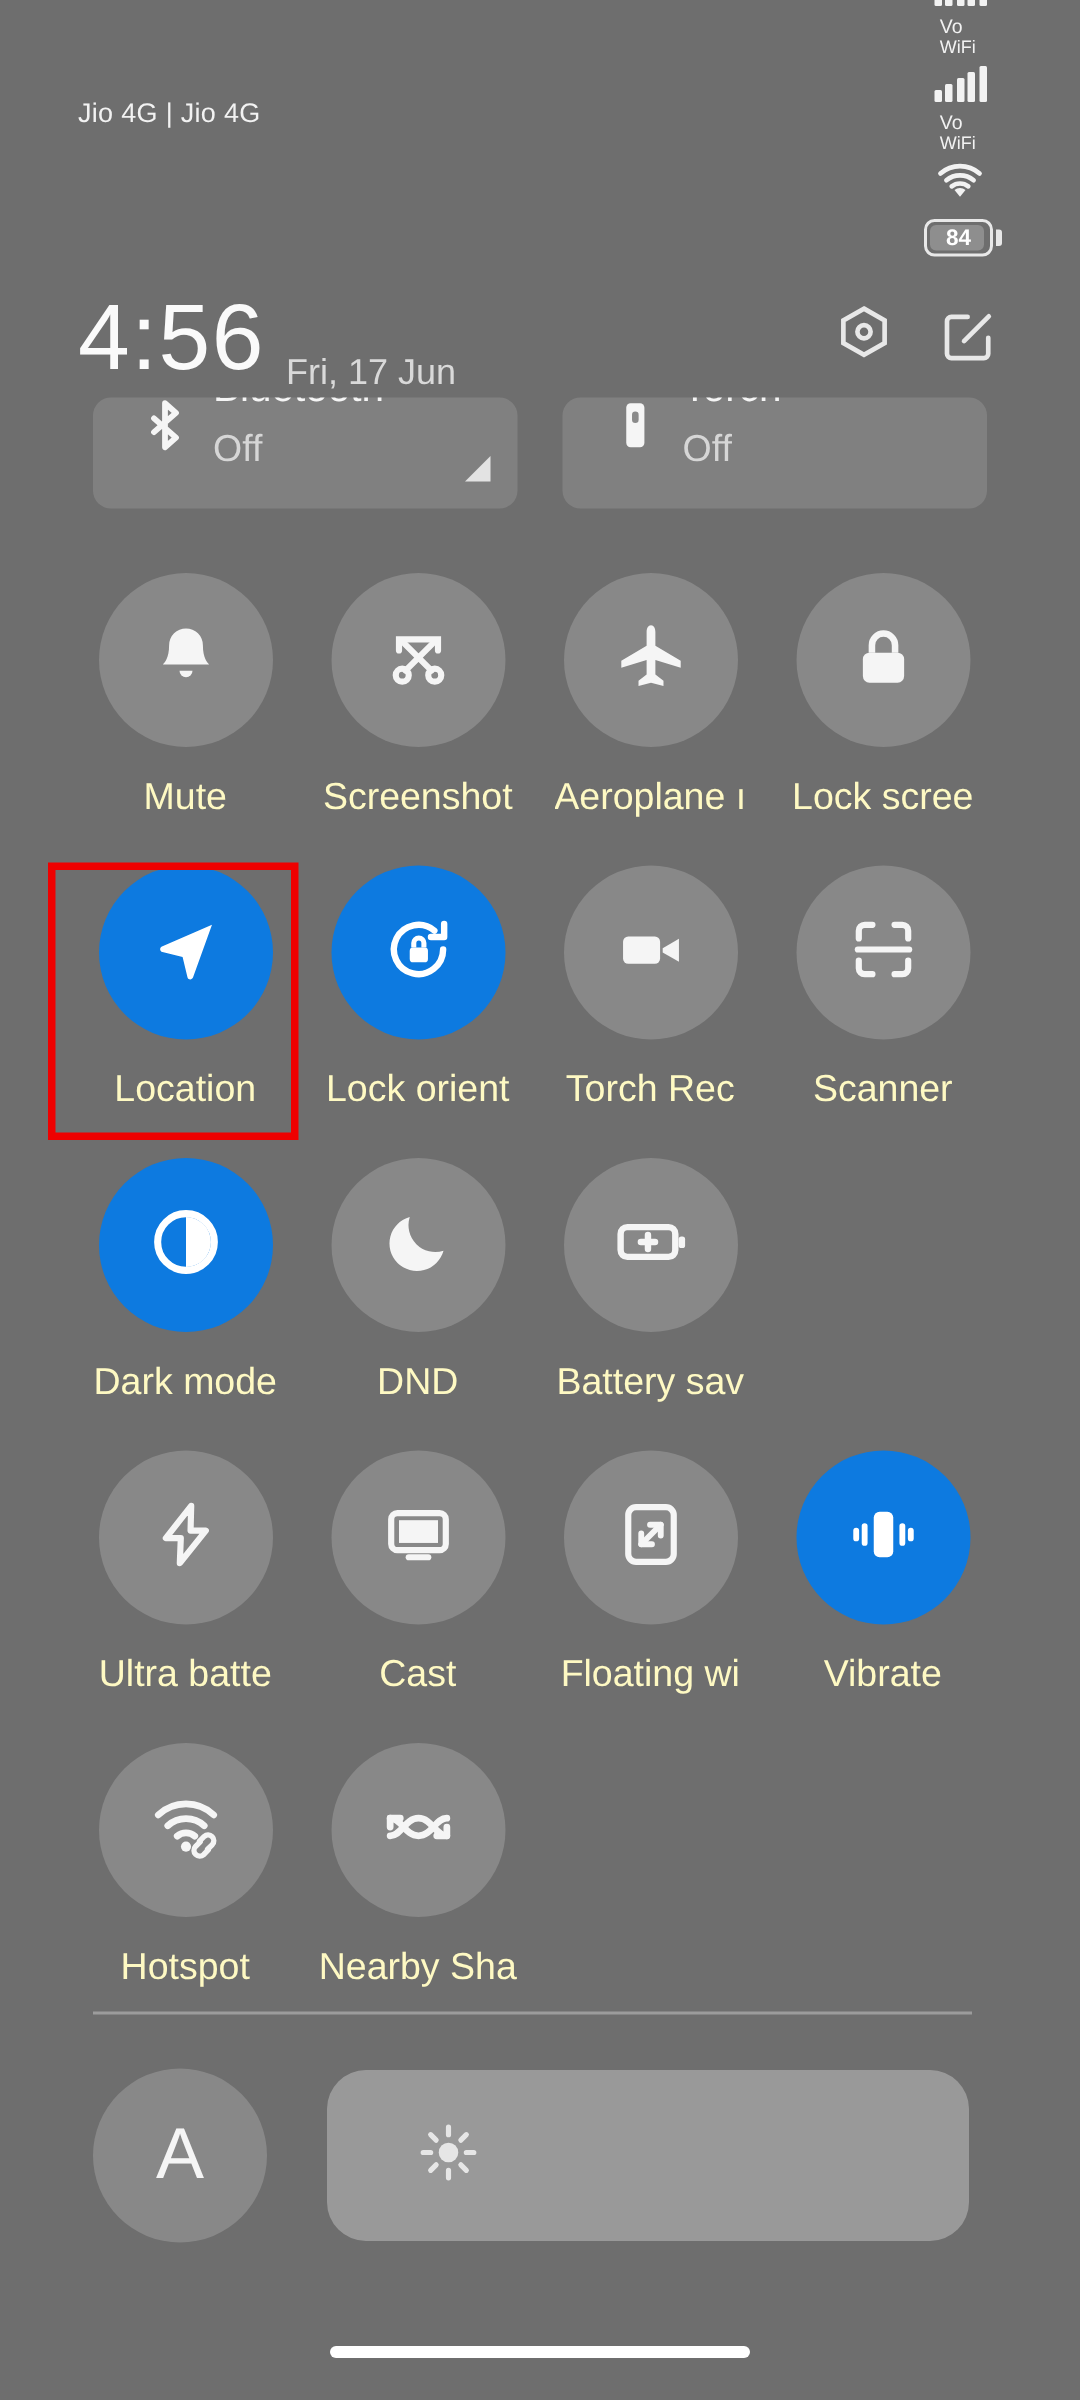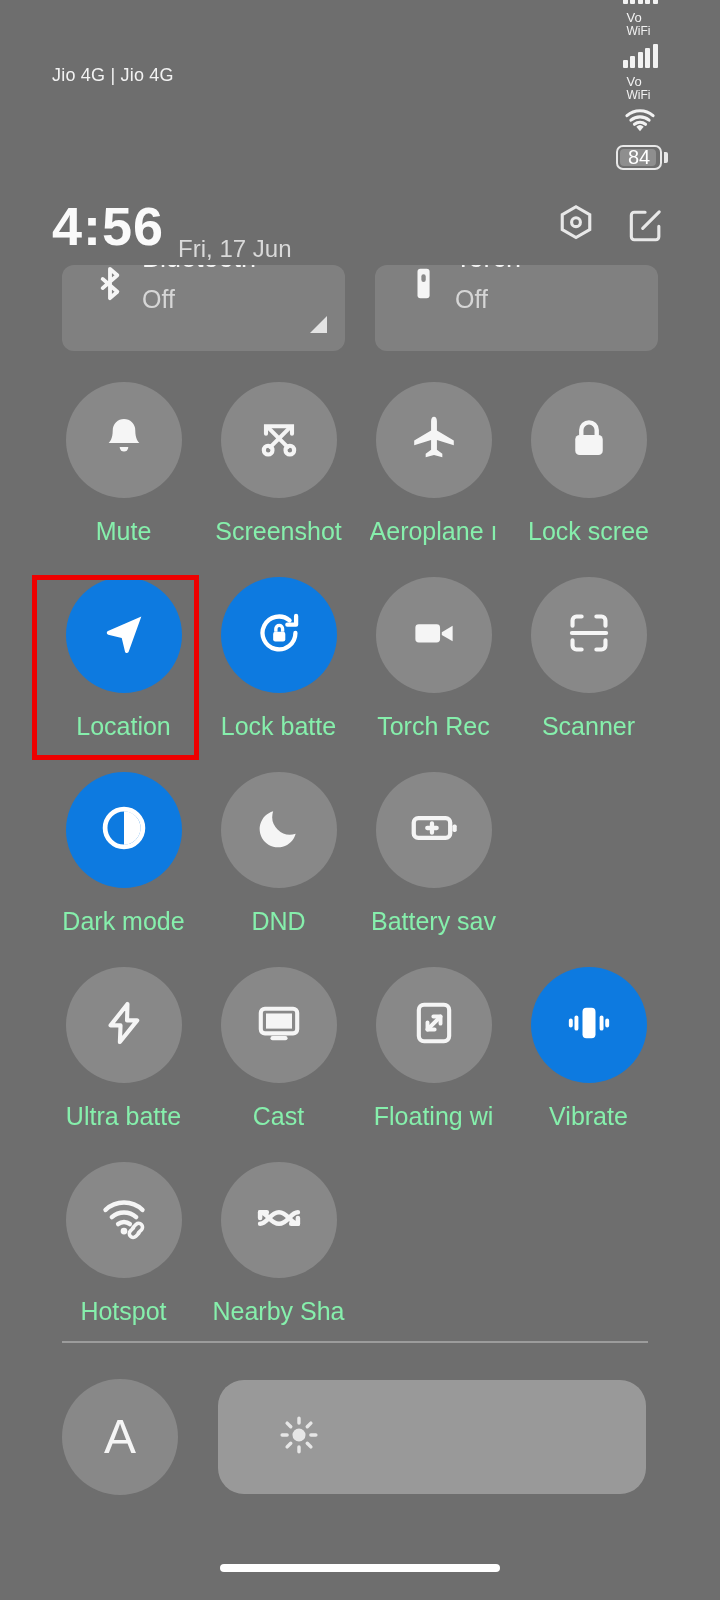--- a/index.html
+++ b/index.html
@@ -29,58 +29,58 @@
   .vowifi span:first-child{ font-size:13px; }
   .vowifi span:last-child{ font-size:12px; margin-top:1px; }
   .wifi-ic { margin:0 5px 0 4px; }
   .battery { position:relative; display:flex; align-items:center; margin-left:4px; }
   .batt-body {
     width:46px; height:25px; border:2.5px solid #e8e8e8; border-radius:7px;
     display:flex; align-items:center; justify-content:center; position:relative;
   }
   .batt-fill { position:absolute; left:2px; top:2px; bottom:2px; width:36px;
                background:#8e8e8e; border-radius:4px; }
-  .batt-num { position:relative; color:#ffffff; font-size:20px; font-weight:normal; z-index:2; }
+  .batt-num { position:relative; color:#ffffff; font-size:15px; font-weight:bold; z-index:2; }
   .batt-tip { width:4px; height:11px; background:#e8e8e8; border-radius:0 2px 2px 0; margin-left:2px; }
 
   
   .clockrow {
     position:absolute; top:178px; left:0; width:720px; height:95px;
     display:flex; align-items:center; padding:0 52px;
   }
-  .time { color:#fafafa; font-size:54px; font-weight:700; line-height:1; letter-spacing:1px; }
+  .time { color:#fafafa; font-size:62px; font-weight:400; line-height:1; letter-spacing:1px; }
   .date { color:#d9d9d9; font-size:24px; margin-left:14px; align-self:flex-end; padding-bottom:10px; }
   .hdr-spacer { flex:1; }
   .hdr-icon { margin-left:26px; cursor:pointer; }
 
   
   .cards { position:absolute; top:265px; left:0; width:720px; height:90px;
            display:flex; gap:30px; padding:0 62px; }
   .card {
     position:relative; flex:1; background:rgba(255,255,255,.13);
-    border-radius:12px; height:86px; overflow:hidden;
+    border-radius:12px; height:74px; overflow:hidden;
   }
   .card-ic { position:absolute; left:26px; top:-6px; }
   .card-title { position:absolute; left:80px; top:-22px; color:#f5f5f5; font-size:27px; }
   .card-sub { position:absolute; left:80px; top:20px; color:#d6d6d6; font-size:25px; }
   .card-corner { position:absolute; right:18px; bottom:18px; width:0; height:0;
                  border-left:17px solid transparent; border-bottom:17px solid #e3e3e3; }
 
   
   .grid { position:absolute; top:382px; left:0; width:720px; padding:0 46px; }
   .row { display:flex; height:195px; }
   .tile { width:155px; display:flex; flex-direction:column; align-items:center; cursor:pointer; }
   .bubble {
     width:116px; height:116px; border-radius:50%;
     background:rgba(255,255,255,.18);
     display:flex; align-items:center; justify-content:center;
   }
   .bubble.on { background:#0d7ae0; }
   .tile-label {
-    margin-top:19px; color:#86efac; font-size:25px; white-space:nowrap;
+    margin-top:19px; color:#fef9c3; font-size:25px; white-space:nowrap;
     max-width:152px; overflow:hidden; text-align:center;
   }
 
   
   .highlight {
     position:absolute; left:32px; top:575px; width:167px; height:185px;
     border:5px solid #ef0000; pointer-events:none; z-index:20;
   }
 
   
@@ -269,21 +269,21 @@
         <div class="bubble on">
           <span>
             <svg width="54" height="54" viewBox="0 0 24 24">
               <path d="M19.3 12a7.3 7.3 0 1 1-2.6-5.6" fill="none" stroke="#ffffff" stroke-width="1.9" stroke-linecap="round"></path>
               <path d="M19.6 4.4v3.9h-3.9" fill="none" stroke="#ffffff" stroke-width="1.9" stroke-linecap="round" stroke-linejoin="round"></path>
               <rect x="9.4" y="11.4" width="5.4" height="4.4" rx="1" fill="#ffffff"></rect>
               <path d="M10.6 11.4v-1.3a1.5 1.5 0 0 1 3 0v1.3" fill="none" stroke="#ffffff" stroke-width="1.5"></path>
             </svg>
           </span>
         </div>
-        <div class="tile-label">Lock batte</div>
+        <div class="tile-label">Lock orient</div>
       </div>
 
       <div class="tile">
         <div class="bubble">
           <span>
             <svg width="52" height="52" viewBox="0 0 24 24">
               <rect x="3.4" y="8" width="11.4" height="8.4" rx="1.6" fill="#f5f5f5"></rect>
               <path d="M15.6 11.6l5-2.9v7.1l-5-2.9z" fill="#f5f5f5"></path>
             </svg>
           </span>

